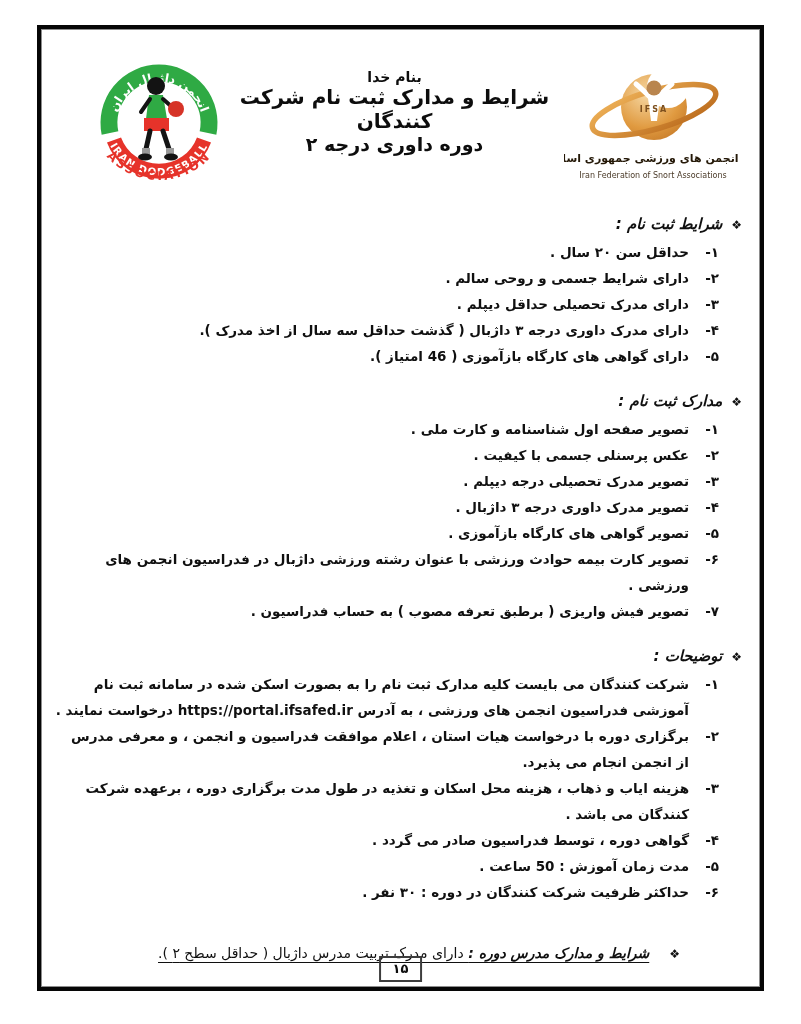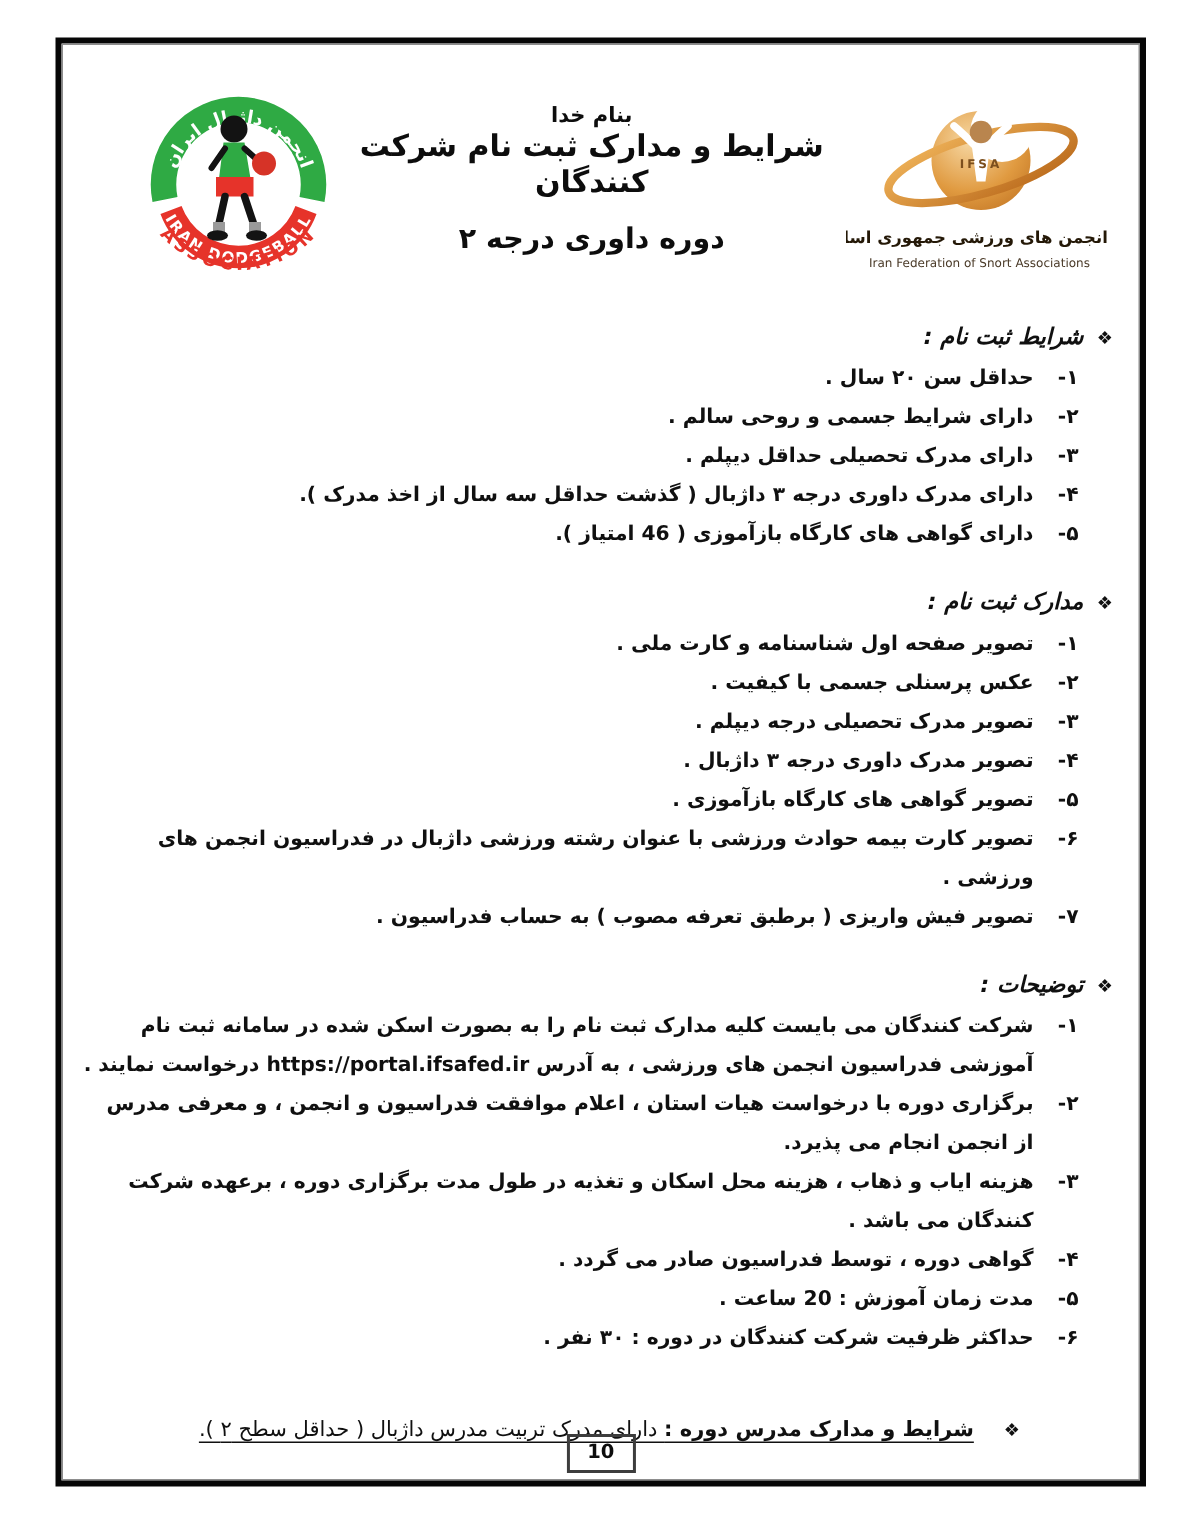--- a/index.html
+++ b/index.html
@@ -5,38 +5,38 @@
   html,body{margin:0;padding:0;background:#ffffff;}
   .sheet{position:relative;width:801px;height:1024px;background:#fff;overflow:hidden;
          font-family:"DejaVu Sans",sans-serif;color:#0d0d0d;}
   .frame{position:absolute;left:37px;top:25px;width:727px;height:966px;box-sizing:border-box;
          border:4px solid #060606;box-shadow:inset 0 0 0 1px #8d8d8d;padding:26px 18px 0 14px;}
   
   .hdr{display:flex;direction:ltr;align-items:flex-start;}
   .hdr-left{margin-left:38px;flex:none;}
   .hdr-center{flex:1;direction:rtl;text-align:center;padding-top:14px;}
   .bismillah{font-size:14px;font-weight:700;}
-  .doc-title{font-size:20px;font-weight:700;margin-bottom:15px;letter-spacing:0;}
+  .doc-title{font-size:20px;font-weight:700;letter-spacing:0;}
   .doc-subtitle{font-size:19px;font-weight:700;}
   .hdr-right{flex:none;}
   
   .docbody{direction:rtl;margin-top:10px;font-weight:700;color:#101010;}
   .section{margin-bottom:19px;}
   .sec-title{display:flex;align-items:baseline;gap:9px;font-style:italic;font-size:15px;line-height:27px;}
   .bullet{font-style:normal;font-size:12px;flex:none;}
   .items{padding-right:23px;}
   .item{display:flex;gap:8px;font-size:13.5px;line-height:26px;}
   .item .num{flex:none;min-width:22px;}
   .item .txt{flex:1;}
   .url{direction:ltr;unicode-bidi:embed;font-weight:700;}
   
   .note{margin-top:36px;padding-right:62px;display:flex;align-items:baseline;gap:20px;
         font-size:14px;line-height:24px;}
   .note-content{text-decoration:underline;text-underline-offset:4px;}
-  .note-title{font-weight:700;margin-top:27px;}
+  .note-title{font-style:italic;font-weight:700;margin-top:27px;}
   .note-text{font-weight:400;}
   
   .pageno{position:absolute;bottom:5px;left:50%;transform:translateX(-50%);
           border:2px solid #3d3d3d;padding:0 12px;font-size:13px;line-height:22px;font-weight:700;}
   svg text{font-family:"DejaVu Sans",sans-serif;}
 </style>
 </head>
 <body>
 
 <div class="sheet">
@@ -198,34 +198,34 @@
           <div class="item">
             <span class="num">۳-</span>
             <span class="txt">هزینه ایاب و ذهاب ، هزینه محل اسکان و تغذیه در طول مدت برگزاری دوره ، برعهده شرکت کنندگان می باشد .</span>
           </div>
           <div class="item">
             <span class="num">۴-</span>
             <span class="txt">گواهی دوره ، توسط فدراسیون صادر می گردد .</span>
           </div>
           <div class="item">
             <span class="num">۵-</span>
-            <span class="txt">مدت زمان آموزش :  20  ساعت .</span>
+            <span class="txt">مدت زمان آموزش :  50  ساعت .</span>
           </div>
           <div class="item">
             <span class="num">۶-</span>
             <span class="txt">حداکثر ظرفیت شرکت کنندگان در دوره :  ۳۰  نفر .</span>
           </div>
         </div>
       </div>
 
       <div class="note">
         <span class="bullet">❖</span>
         <span class="note-content"><span class="note-title">شرایط و مدارک مدرس دوره :</span><span class="note-text">  دارای مدرک تربیت مدرس داژبال ( حداقل سطح ۲ ).</span></span>
       </div>
 
     </div>
 
     <div class="pageno">
-      <span>10</span>
+      <span>۱۵</span>
     </div>
 
   </div>
 </div>
 
 </body></html>

